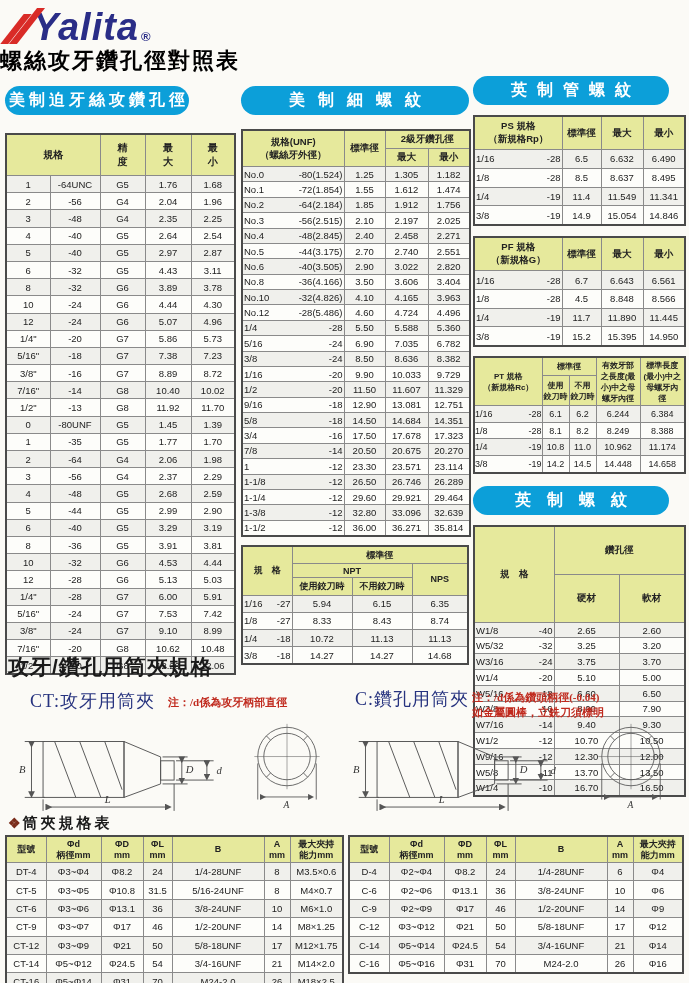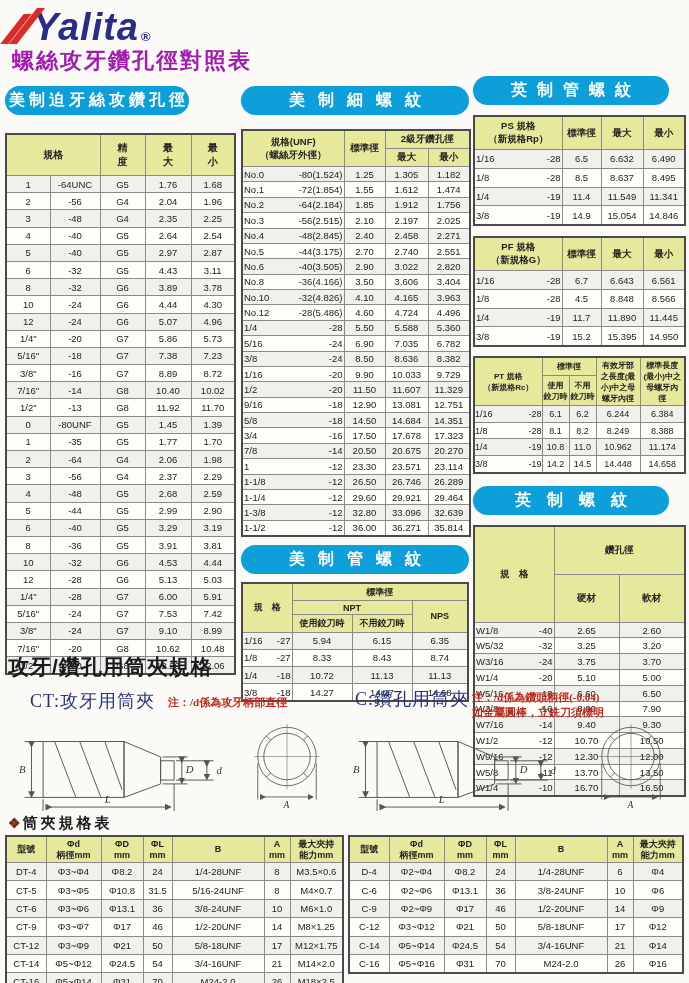--- a/index.html
+++ b/index.html
@@ -8,21 +8,21 @@
     background:#fbfaf6;
     font-family:"Liberation Sans","DejaVu Sans",sans-serif;
     color:#1a1a1a;
   }
   
   .logo{position:absolute;top:8px;left:12px;display:flex;align-items:flex-end;}
   .slash{display:inline-block;width:8px;height:30px;background:#d92b27;transform:skewX(-38deg);margin-right:3px;}
   .slash.s2{height:36px;margin-right:6px;}
   .logo-text{font-size:38px;line-height:34px;font-weight:bold;font-style:italic;color:#2a2d87;letter-spacing:1px;margin-left:-4px;}
   .logo-reg{font-size:13px;color:#2a2d87;font-weight:bold;margin-left:2px;}
-  .page-title{position:absolute;top:46px;left:12px;font-size:22px;font-weight:bold;letter-spacing:2px;color:#a21caf;}
+  .page-title{position:absolute;top:46px;left:0;font-size:22px;font-weight:bold;letter-spacing:2px;color:#000000;}
   .pill{background:#0c9fd9;color:#fff;font-weight:bold;text-align:center;border-radius:17px;
         font-size:16px;padding:4px 0;white-space:nowrap;}
   .ls4{letter-spacing:4px;text-indent:4px;}
   .ls12{letter-spacing:13px;text-indent:13px;}
   .ls10{letter-spacing:10px;text-indent:10px;}
   .ls16{letter-spacing:16px;text-indent:16px;}
   
   .col-left{position:absolute;top:86px;left:5px;width:184px;}
   .col-mid{position:absolute;top:86px;left:241px;width:228px;}
   .col-right{position:absolute;top:76px;left:473px;width:196px;}
@@ -564,21 +564,20 @@
             <span>1-1/2</span>
             <span>-12</span>
           </td>
           <td>36.00</td>
           <td>36.271</td>
           <td>35.814</td>
         </tr>
       </tbody>
   </table>
 
-  <div class="pill ls12 pill-gap">美制管螺紋</div>
   <table class="t-npt">
     <colgroup>
         <col class="c1">
         <col class="c2">
         <col class="c3">
         <col class="c4">
       </colgroup>
     <thead>
       <tr>
         <th rowspan="3">規　格</th>

